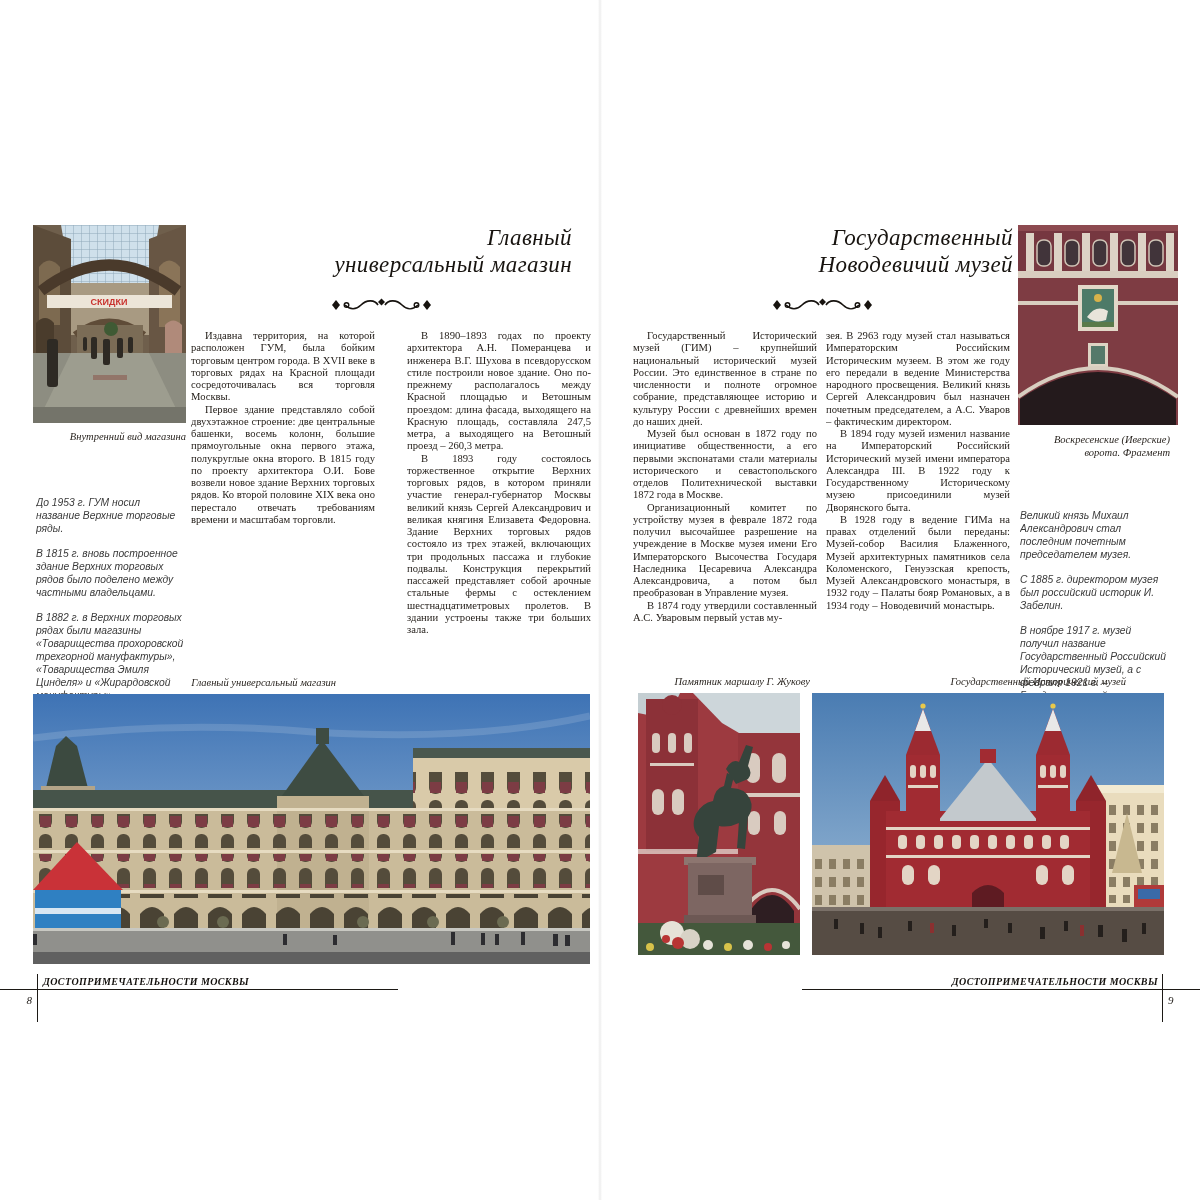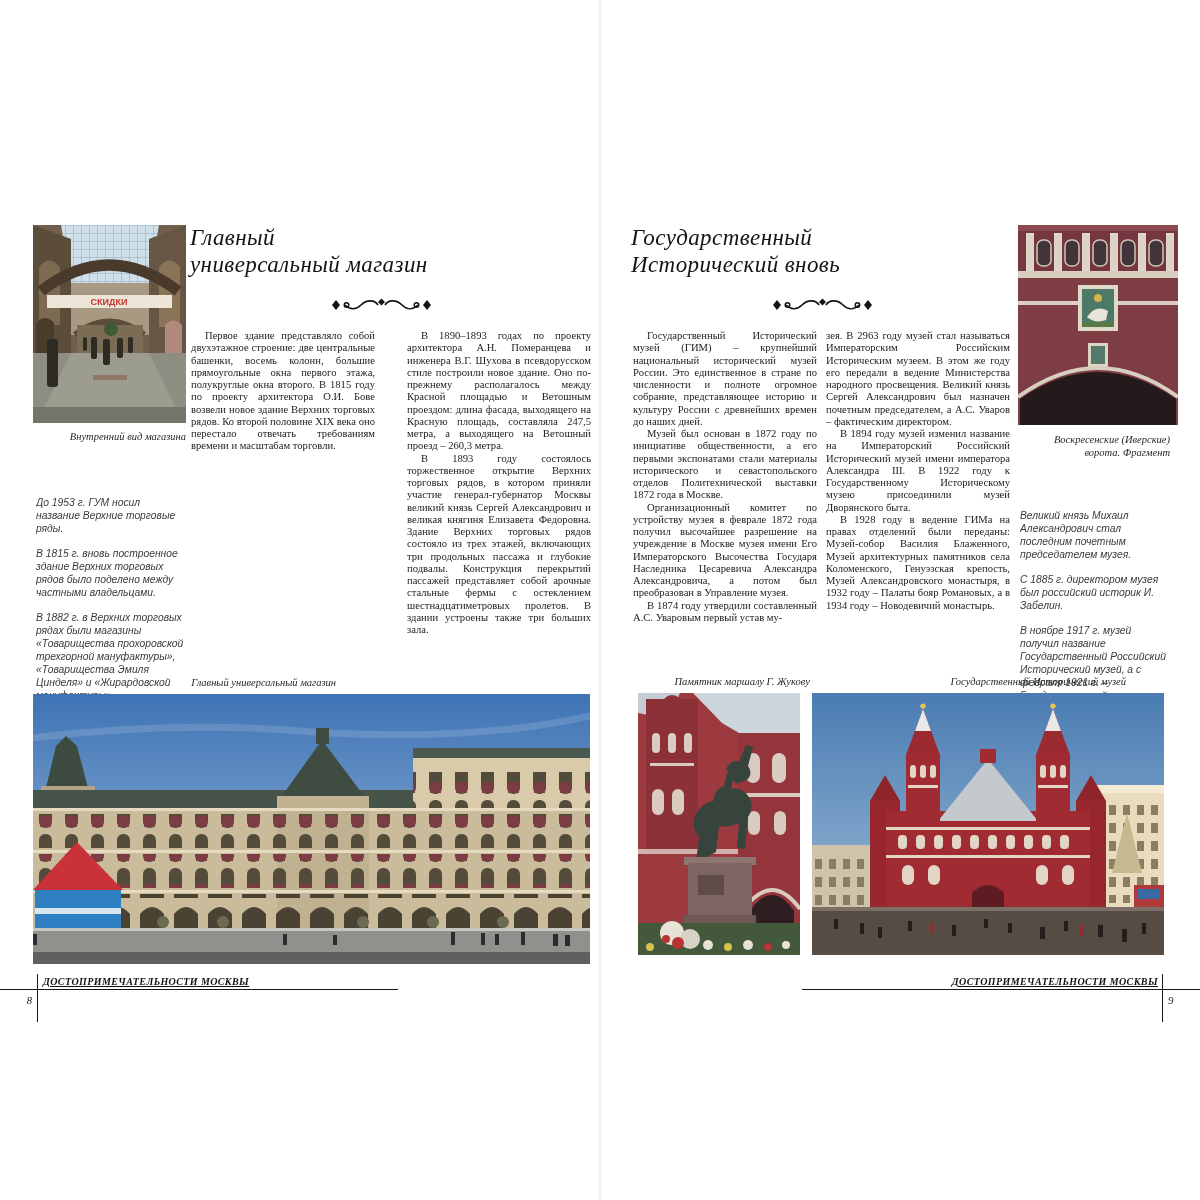--- a/index.html
+++ b/index.html
@@ -1,29 +1,29 @@
 <!DOCTYPE html>
 <html lang="ru"><head>
 <meta charset="utf-8">
 <style>
   html,body{margin:0;padding:0;}
   body{width:1200px;height:1200px;position:relative;background:#ffffff;
        font-family:"Liberation Serif",serif;}
   .abs{position:absolute;}
   .page-title{font:italic 500 23px/27px "Liberation Serif",serif;color:#17130f;
-              text-align:left;letter-spacing:.4px;}
+              text-align:right;letter-spacing:.4px;}
   .body-col{position:absolute;width:184px;height:352px;overflow:hidden;
             font:10.6px/12.25px "Liberation Serif",serif;color:#201b16;
             text-align:justify;hyphens:auto;-webkit-hyphens:auto;}
   .body-col p{margin:0;text-indent:14px;}
   .body-col p.noindent{text-indent:0;}
   .caption{font:italic 10.5px/13px "Liberation Serif",serif;color:#2a2520;text-align:right;}
   .note{font:italic 10.3px/13px "Liberation Sans",sans-serif;color:#3a3a3a;margin:0 0 12px 0;}
   .notes{position:absolute;width:150px;overflow:hidden;margin-top:39px;}
-  .footer-text{font:italic bold 10px/12px "Liberation Serif",serif;color:#14110e;letter-spacing:.4px;text-decoration:underline;}
+  .footer-text{font:italic bold 10px/12px "Liberation Serif",serif;color:#14110e;letter-spacing:.4px;}
   .pagenum{font:italic 11px/12px "Liberation Serif",serif;color:#26221e;}
   .rule{position:absolute;background:#1c1915;}
   .gutter{position:absolute;left:598px;top:0;width:4px;height:1200px;
           background:linear-gradient(90deg,rgba(0,0,0,0) 0%,rgba(0,0,0,.07) 50%,rgba(0,0,0,0) 100%);}
   .photo{position:absolute;overflow:hidden;background:#fef9c3;}
   .photo svg{display:block;width:100%;height:100%;}
 </style>
 </head>
 <body>
 
@@ -105,20 +105,21 @@
     <polygon points="8,8 12,3 16,8 12,13"></polygon>
     <polygon points="99,8 103,3 107,8 103,13"></polygon>
     <polygon points="54,5 57.5,1.5 61,5 57.5,8.5"></polygon>
   </g>
   <path d="M21,8 C26,13 32,13 37,8 C43,2 51,3 54,8 M61,8 C64,3 72,2 78,8 C83,13 89,13 94,8" stroke="#17130f" stroke-width="1.6" fill="none"></path>
   <circle cx="22.5" cy="8" r="2.3" fill="none" stroke="#17130f" stroke-width="1.4"></circle>
   <circle cx="92.5" cy="8" r="2.3" fill="none" stroke="#17130f" stroke-width="1.4"></circle>
 </svg>
 
 <div class="body-col" style="left:191px;top:330px" lang="ru">
+  <p>Издавна территория, на которой расположен ГУМ, была бойким торговым центром города. В XVII веке в торговых рядах на Красной площади сосредоточивалась вся торговля Москвы.</p>
   <p>Первое здание представляло собой двухэтажное строение: две центральные башенки, восемь колонн, большие прямоугольные окна первого этажа, полукруглые окна второго. В 1815 году по проекту архитектора О.И. Бове возвели новое здание Верхних торговых рядов. Ко второй половине XIX века оно перестало отвечать требованиям времени и масштабам торговли.</p>
 </div>
 <div class="body-col" style="left:407px;top:330px" lang="ru">
   <p>В 1890–1893 годах по проекту архитектора А.Н. Померанцева и инженера В.Г. Шухова в псевдорусском стиле построили новое здание. Оно по-прежнему располагалось между Красной площадью и Ветошным проездом: длина фасада, выходящего на Красную площадь, составляла 247,5 метра, а выходящего на Ветошный проезд – 260,3 метра.</p>
   <p>В 1893 году состоялось торжественное открытие Верхних торговых рядов, в котором приняли участие генерал-губернатор Москвы великий князь Сергей Александрович и великая княгиня Елизавета Федоровна. Здание Верхних торговых рядов состояло из трех этажей, включающих три продольных пассажа и глубокие подвалы. Конструкция перекрытий пассажей представляет собой арочные стальные фермы с остеклением шестнадцатиметровых пролетов. В здании устроены также три больших зала.</p>
 </div>
 
 <div class="abs caption" style="left:36px;top:676px;width:300px">Главный универсальный магазин</div>
 
 <div class="photo" style="left:33px;top:694px;width:557px;height:270px">
@@ -163,21 +164,21 @@
       <rect x="462" y="240" width="4" height="11"></rect>
         <rect x="488" y="238" width="4" height="13"></rect>
       <rect x="520" y="240" width="5" height="12"></rect>
         <rect x="532" y="241" width="5" height="11"></rect>
     </g>
   </svg>
 </div>
 
 <div class="abs page-title" style="left:631px;top:224px;width:382px">
   <div>Государственный</div>
-  <div>Исторический вновь</div>
+  <div>Новодевичий музей</div>
 </div>
 <svg class="abs" style="left:765px;top:297px" width="115" height="16" viewBox="0 0 115 16">
   <g fill="#17130f">
     <polygon points="8,8 12,3 16,8 12,13"></polygon>
     <polygon points="99,8 103,3 107,8 103,13"></polygon>
     <polygon points="54,5 57.5,1.5 61,5 57.5,8.5"></polygon>
   </g>
   <path d="M21,8 C26,13 32,13 37,8 C43,2 51,3 54,8 M61,8 C64,3 72,2 78,8 C83,13 89,13 94,8" stroke="#17130f" stroke-width="1.6" fill="none"></path>
   <circle cx="22.5" cy="8" r="2.3" fill="none" stroke="#17130f" stroke-width="1.4"></circle>
   <circle cx="92.5" cy="8" r="2.3" fill="none" stroke="#17130f" stroke-width="1.4"></circle>

